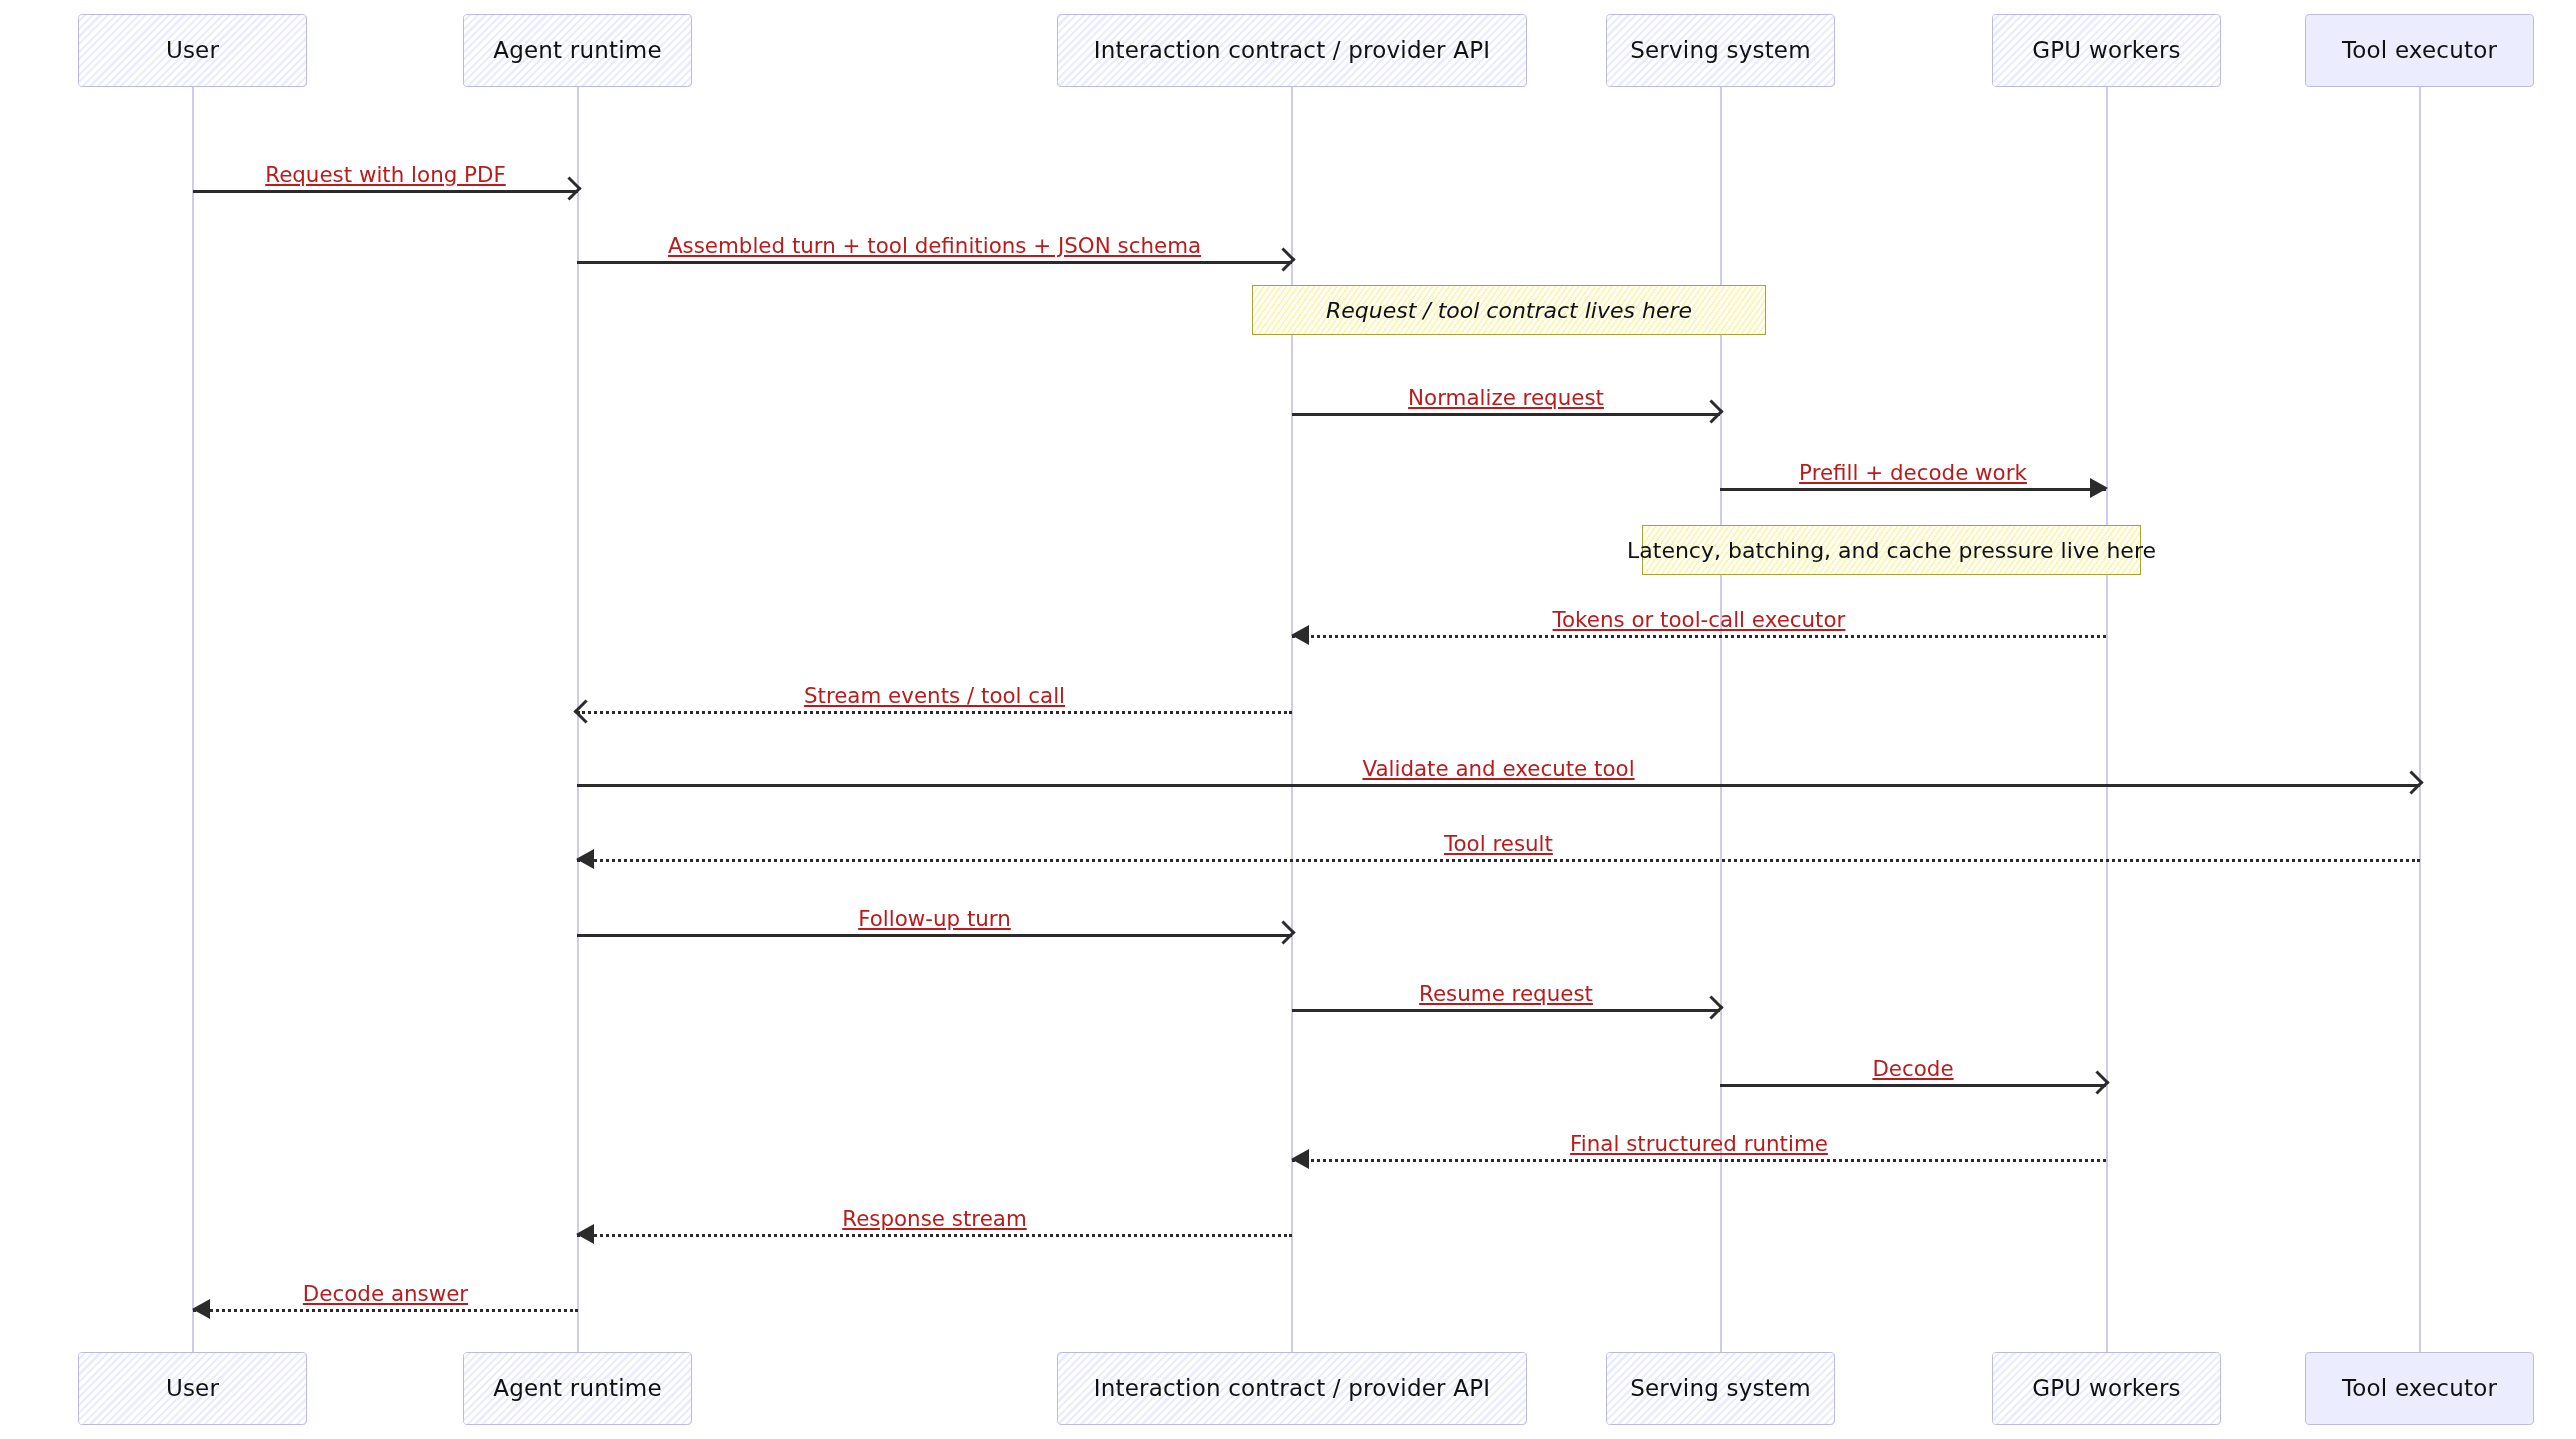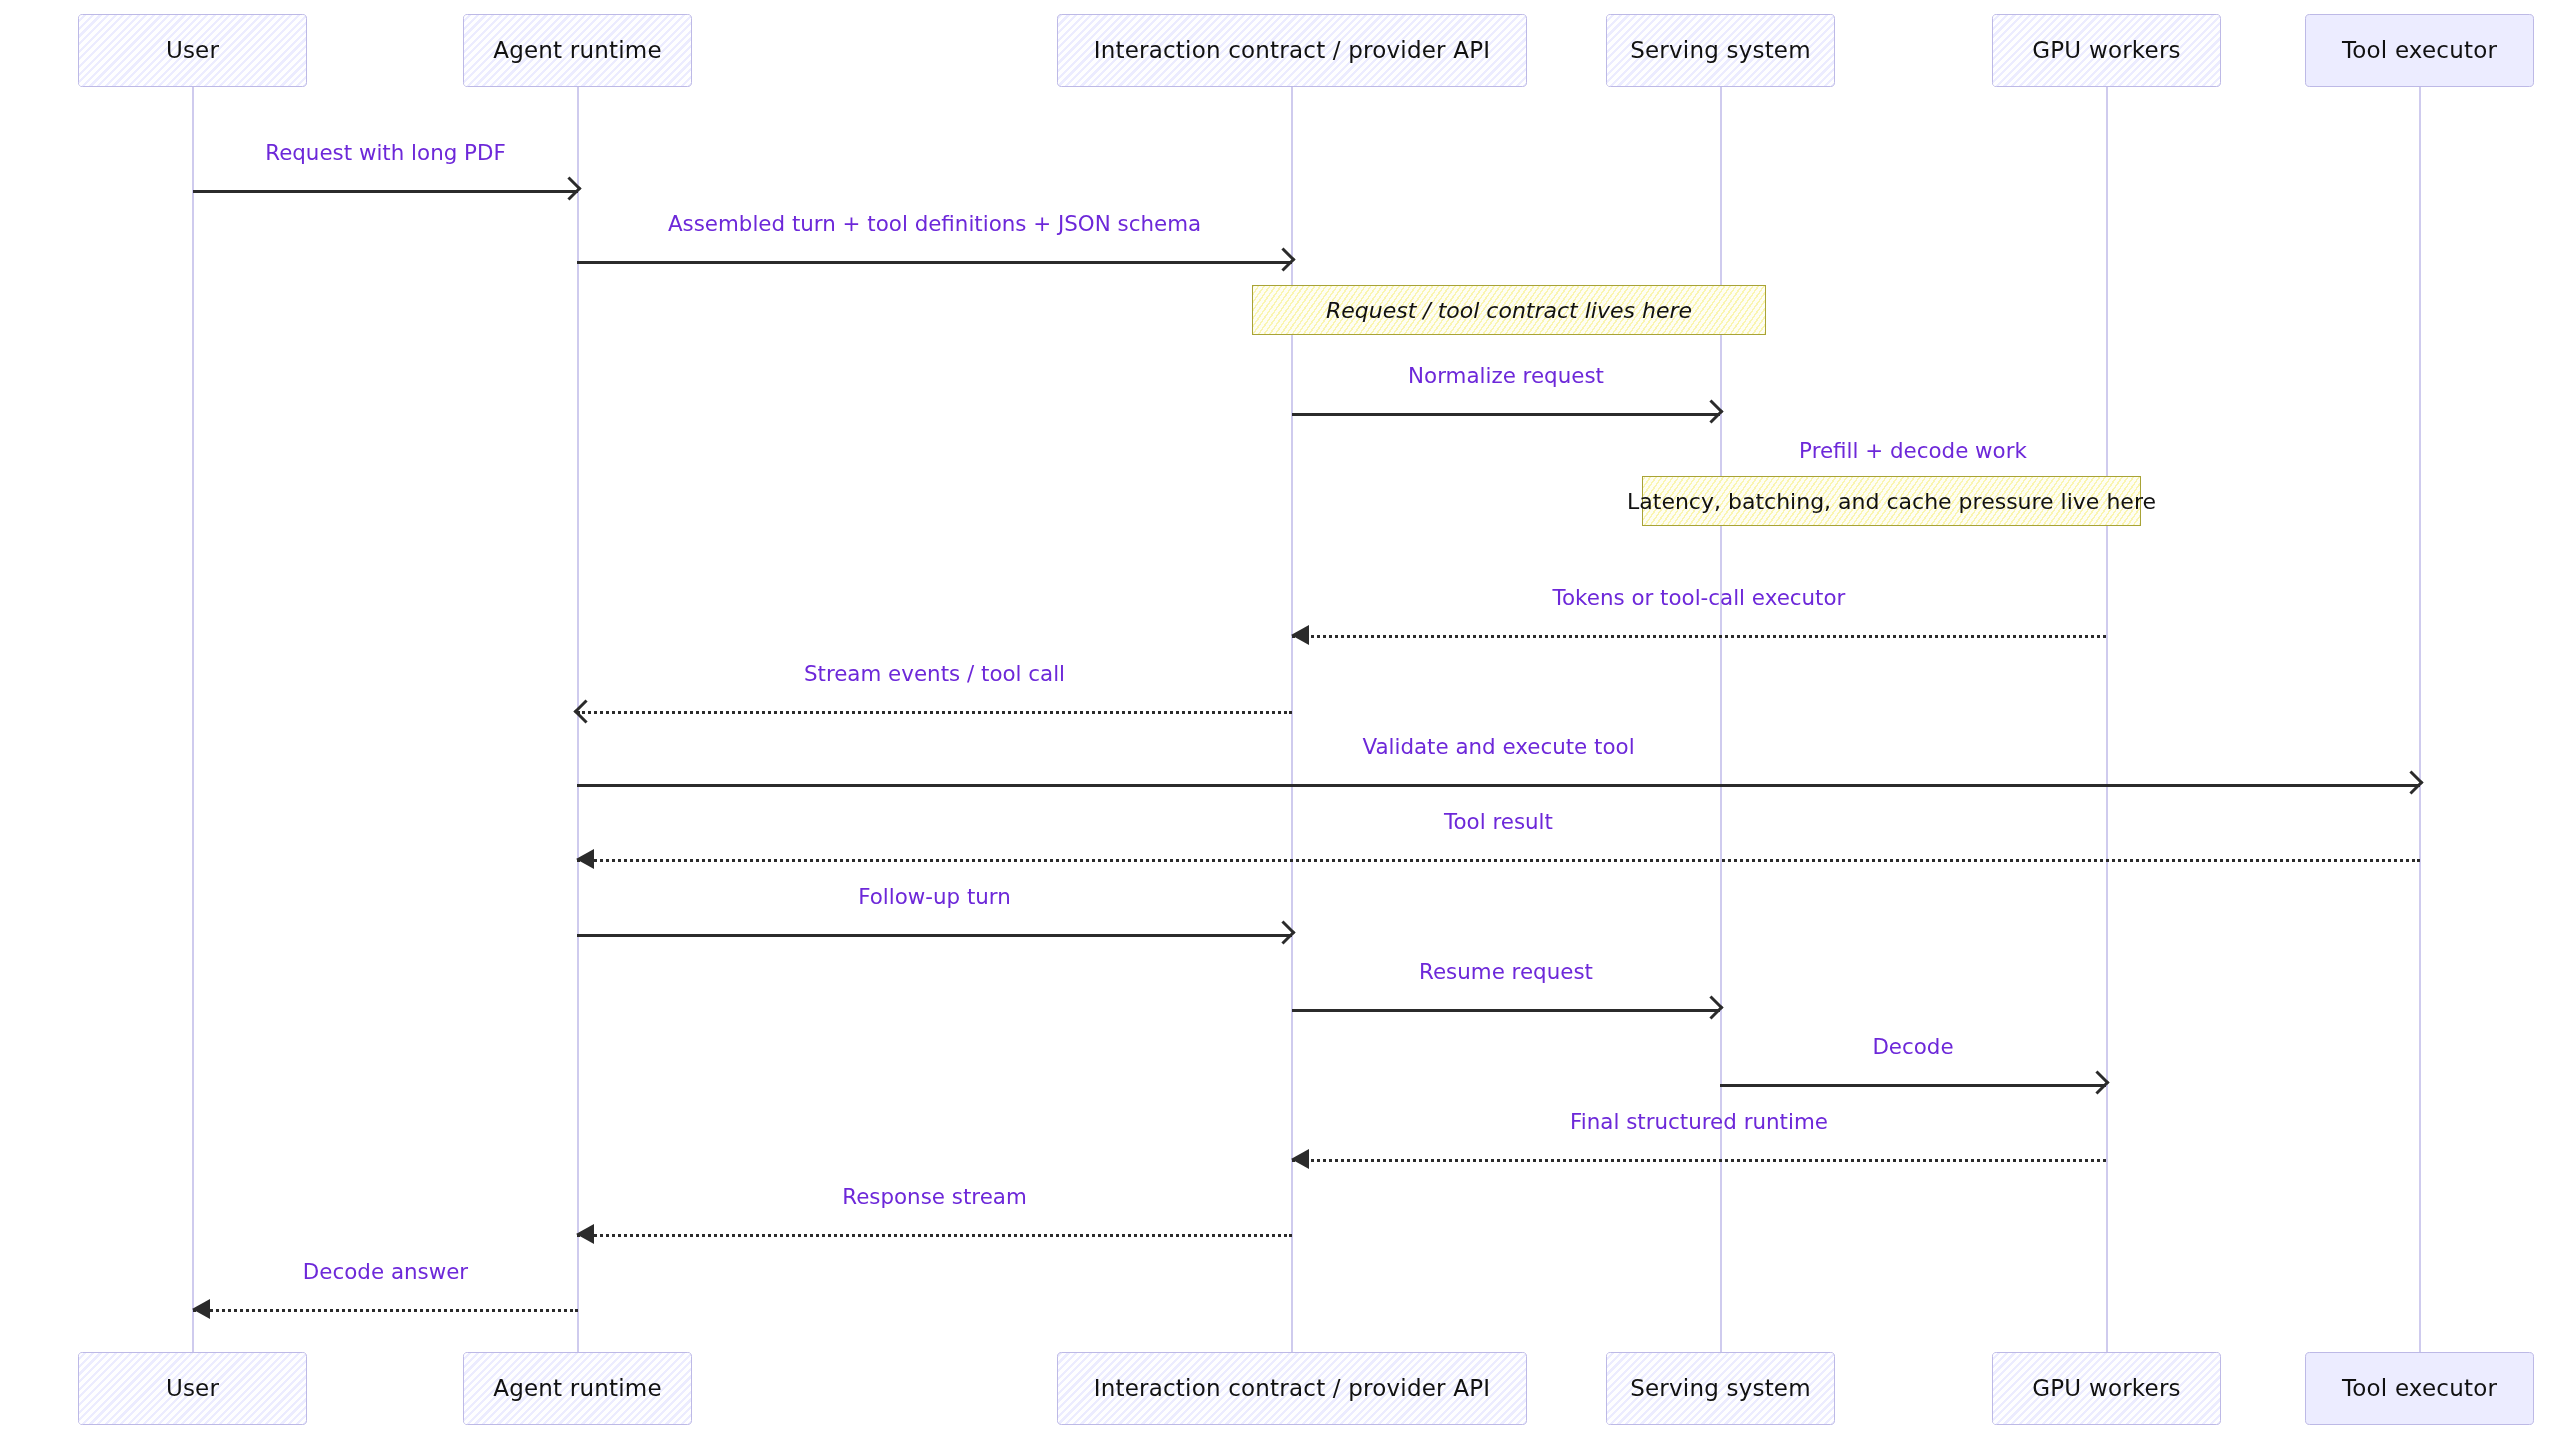--- a/index.html
+++ b/index.html
@@ -102,26 +102,27 @@
   .head.open.left{
     left:0;
     border-bottom:3.1px solid #2b2b2b;
     border-left:3.1px solid #2b2b2b;
     transform:rotate(45deg);
     top:-8.4px;
     width:17px;height:17px;
   }
   .msg .text{
     position:absolute;
-    bottom:25px;
+    bottom:3px;
     width:100%;
     text-align:center;
     font-size:21.4px;
-    color:#6d28d9;
+    color:#b91c1c;
     white-space:nowrap;
+    text-decoration:underline;
   }
 
   
   .note{
     position:absolute;
     box-sizing:border-box;
     background:#FAF5B0;
     border:1.5px solid #A8A336;
     display:flex;
     align-items:center;
@@ -257,21 +258,21 @@
         <div class="head left filled"></div>
         <div class="text">Decode answer</div>
       </div>
     </div>
 
   <div id="notes">
       <div class="note" style="left: 1252px; top: 285px; width: 514px; height: 50px; font-style: italic;">
         <div class="hatch"></div>
         <div class="label">Request / tool contract lives here</div>
       </div>
-      <div class="note" style="left: 1642px; top: 476px; width: 499px; height: 50px;">
+      <div class="note" style="left: 1642px; top: 525px; width: 499px; height: 50px;">
         <div class="hatch"></div>
         <div class="label">Latency, batching, and cache pressure live here</div>
       </div>
     </div>
 
   <div id="actors-bottom">
       <div class="actor" style="left: 78px; top: 1352px; width: 229px; height: 73px;">
         <div class="hatch"></div>
         <div class="label">User</div>
       </div>

